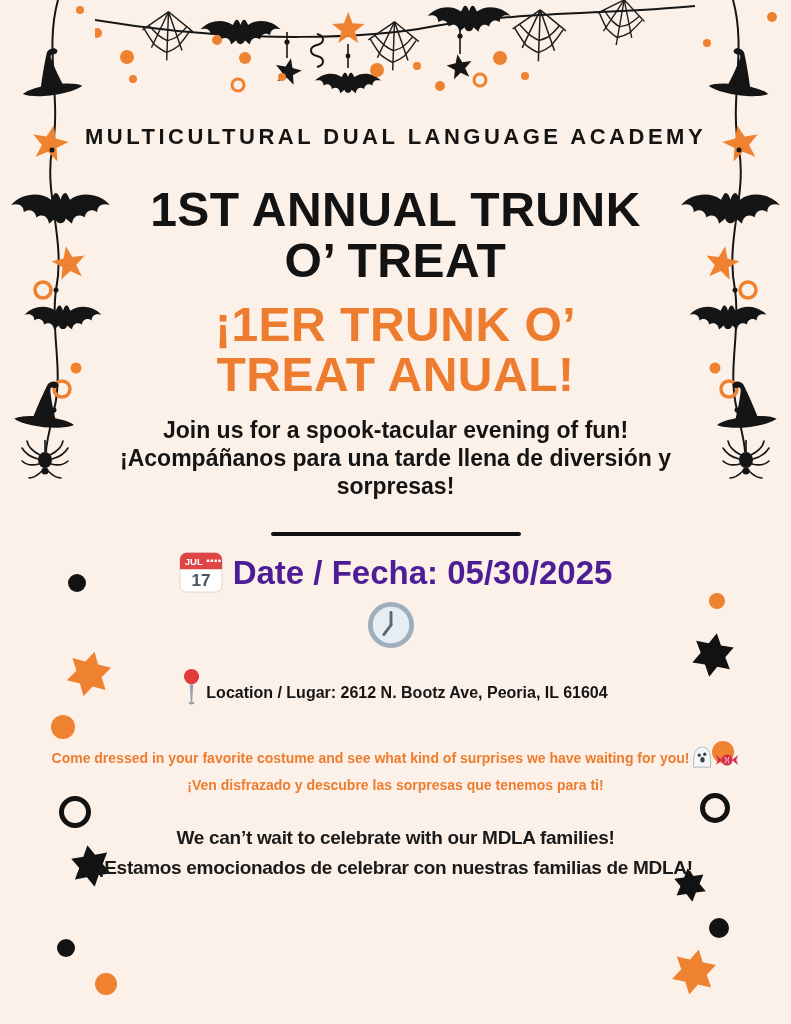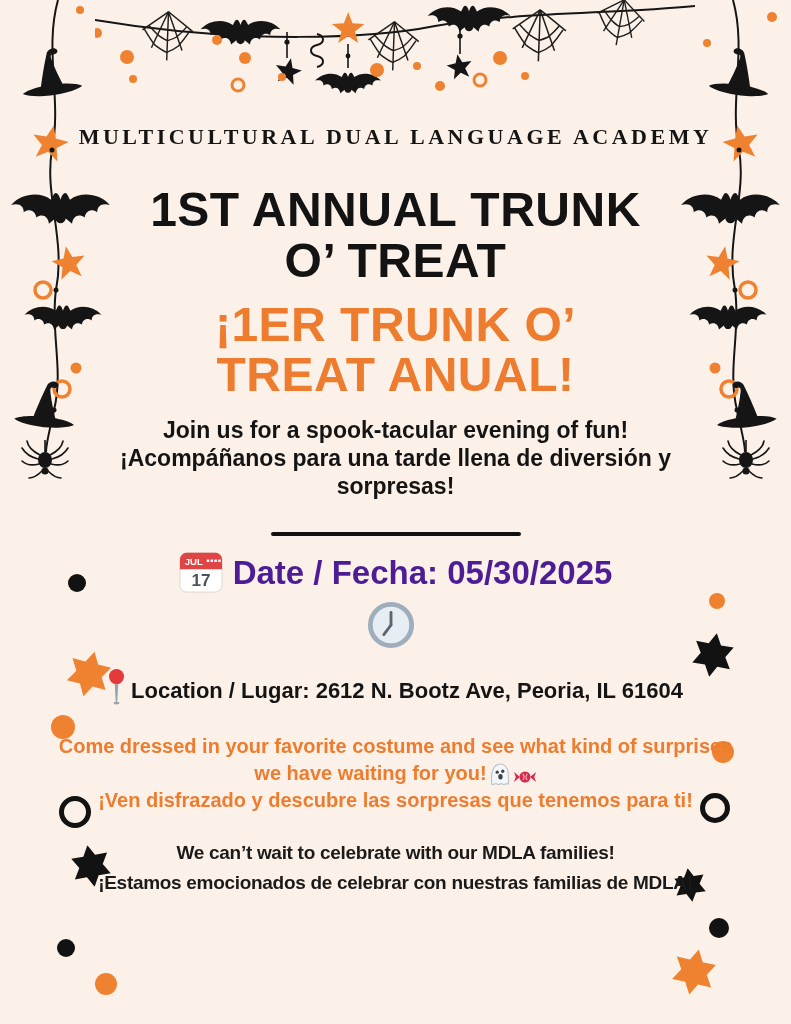--- a/index.html
+++ b/index.html
@@ -7,45 +7,45 @@
     width:791px;height:1024px;
     background:#FCF1E8;
     font-family:"Liberation Sans",sans-serif;
     position:relative;overflow:hidden;
     -webkit-font-smoothing:antialiased;
   }
   .flyer{position:relative;width:791px;height:1024px;}
   .content{position:relative;text-align:center;padding-top:124px;z-index:2;}
 
   .school-name{
-    font-size:22px;font-weight:bold;letter-spacing:3.5px;color:#141414;font-family:Liberation Serif, serif;
+    font-size:22px;font-weight:bold;letter-spacing:3.5px;color:#141414;
   }
   .title-en{
     margin:34px auto 0;max-width:520px;
     font-size:48px;line-height:51px;font-weight:bold;color:#131313;letter-spacing:.5px;
   }
   .title-es{
     margin:14px auto 0;max-width:520px;
     font-size:48px;line-height:50px;font-weight:bold;color:#ED7C2E;letter-spacing:.5px;
   }
   .intro{margin:16px auto 0;max-width:660px;font-size:23px;line-height:28px;font-weight:bold;color:#141414;}
   .divider{width:250px;height:4px;background:#111;margin:32px auto 0;border-radius:2px;}
 
   .detail-row{margin:14px auto 0;max-width:580px;font-size:33px;line-height:44px;font-weight:bold;color:#4c1d95;}
   .detail-row .ic{display:inline-block;vertical-align:-10px;margin-right:10px;}
   .time-row{margin-top:6px;}
   .location-row{
     margin:18px auto 0;max-width:600px;
-    font-size:22px;line-height:32px;font-weight:bold;color:#141414;
+    font-size:16px;line-height:32px;font-weight:bold;color:#141414;
   }
   .location-row .ic{display:inline-block;vertical-align:-8px;margin-right:6px;}
 
   .costume{
-    margin:26px auto 0;max-width:700px;
-    font-size:20px;line-height:27px;font-weight:bold;color:#ED7C2E;letter-spacing:0;
+    margin:36px auto 0;max-width:700px;
+    font-size:14px;line-height:27px;font-weight:bold;color:#ED7C2E;letter-spacing:0;
   }
   .costume .emoji{display:inline-block;vertical-align:-6px;margin-left:2px;}
   .closing{
     margin:24px auto 0;max-width:600px;
     font-size:19px;line-height:30px;font-weight:bold;color:#1a1a1a;letter-spacing:-.3px;
   }
 
   .deco{position:absolute;z-index:1;}
   .dot{border-radius:50%;}
   .dot.black{background:#121212;}

